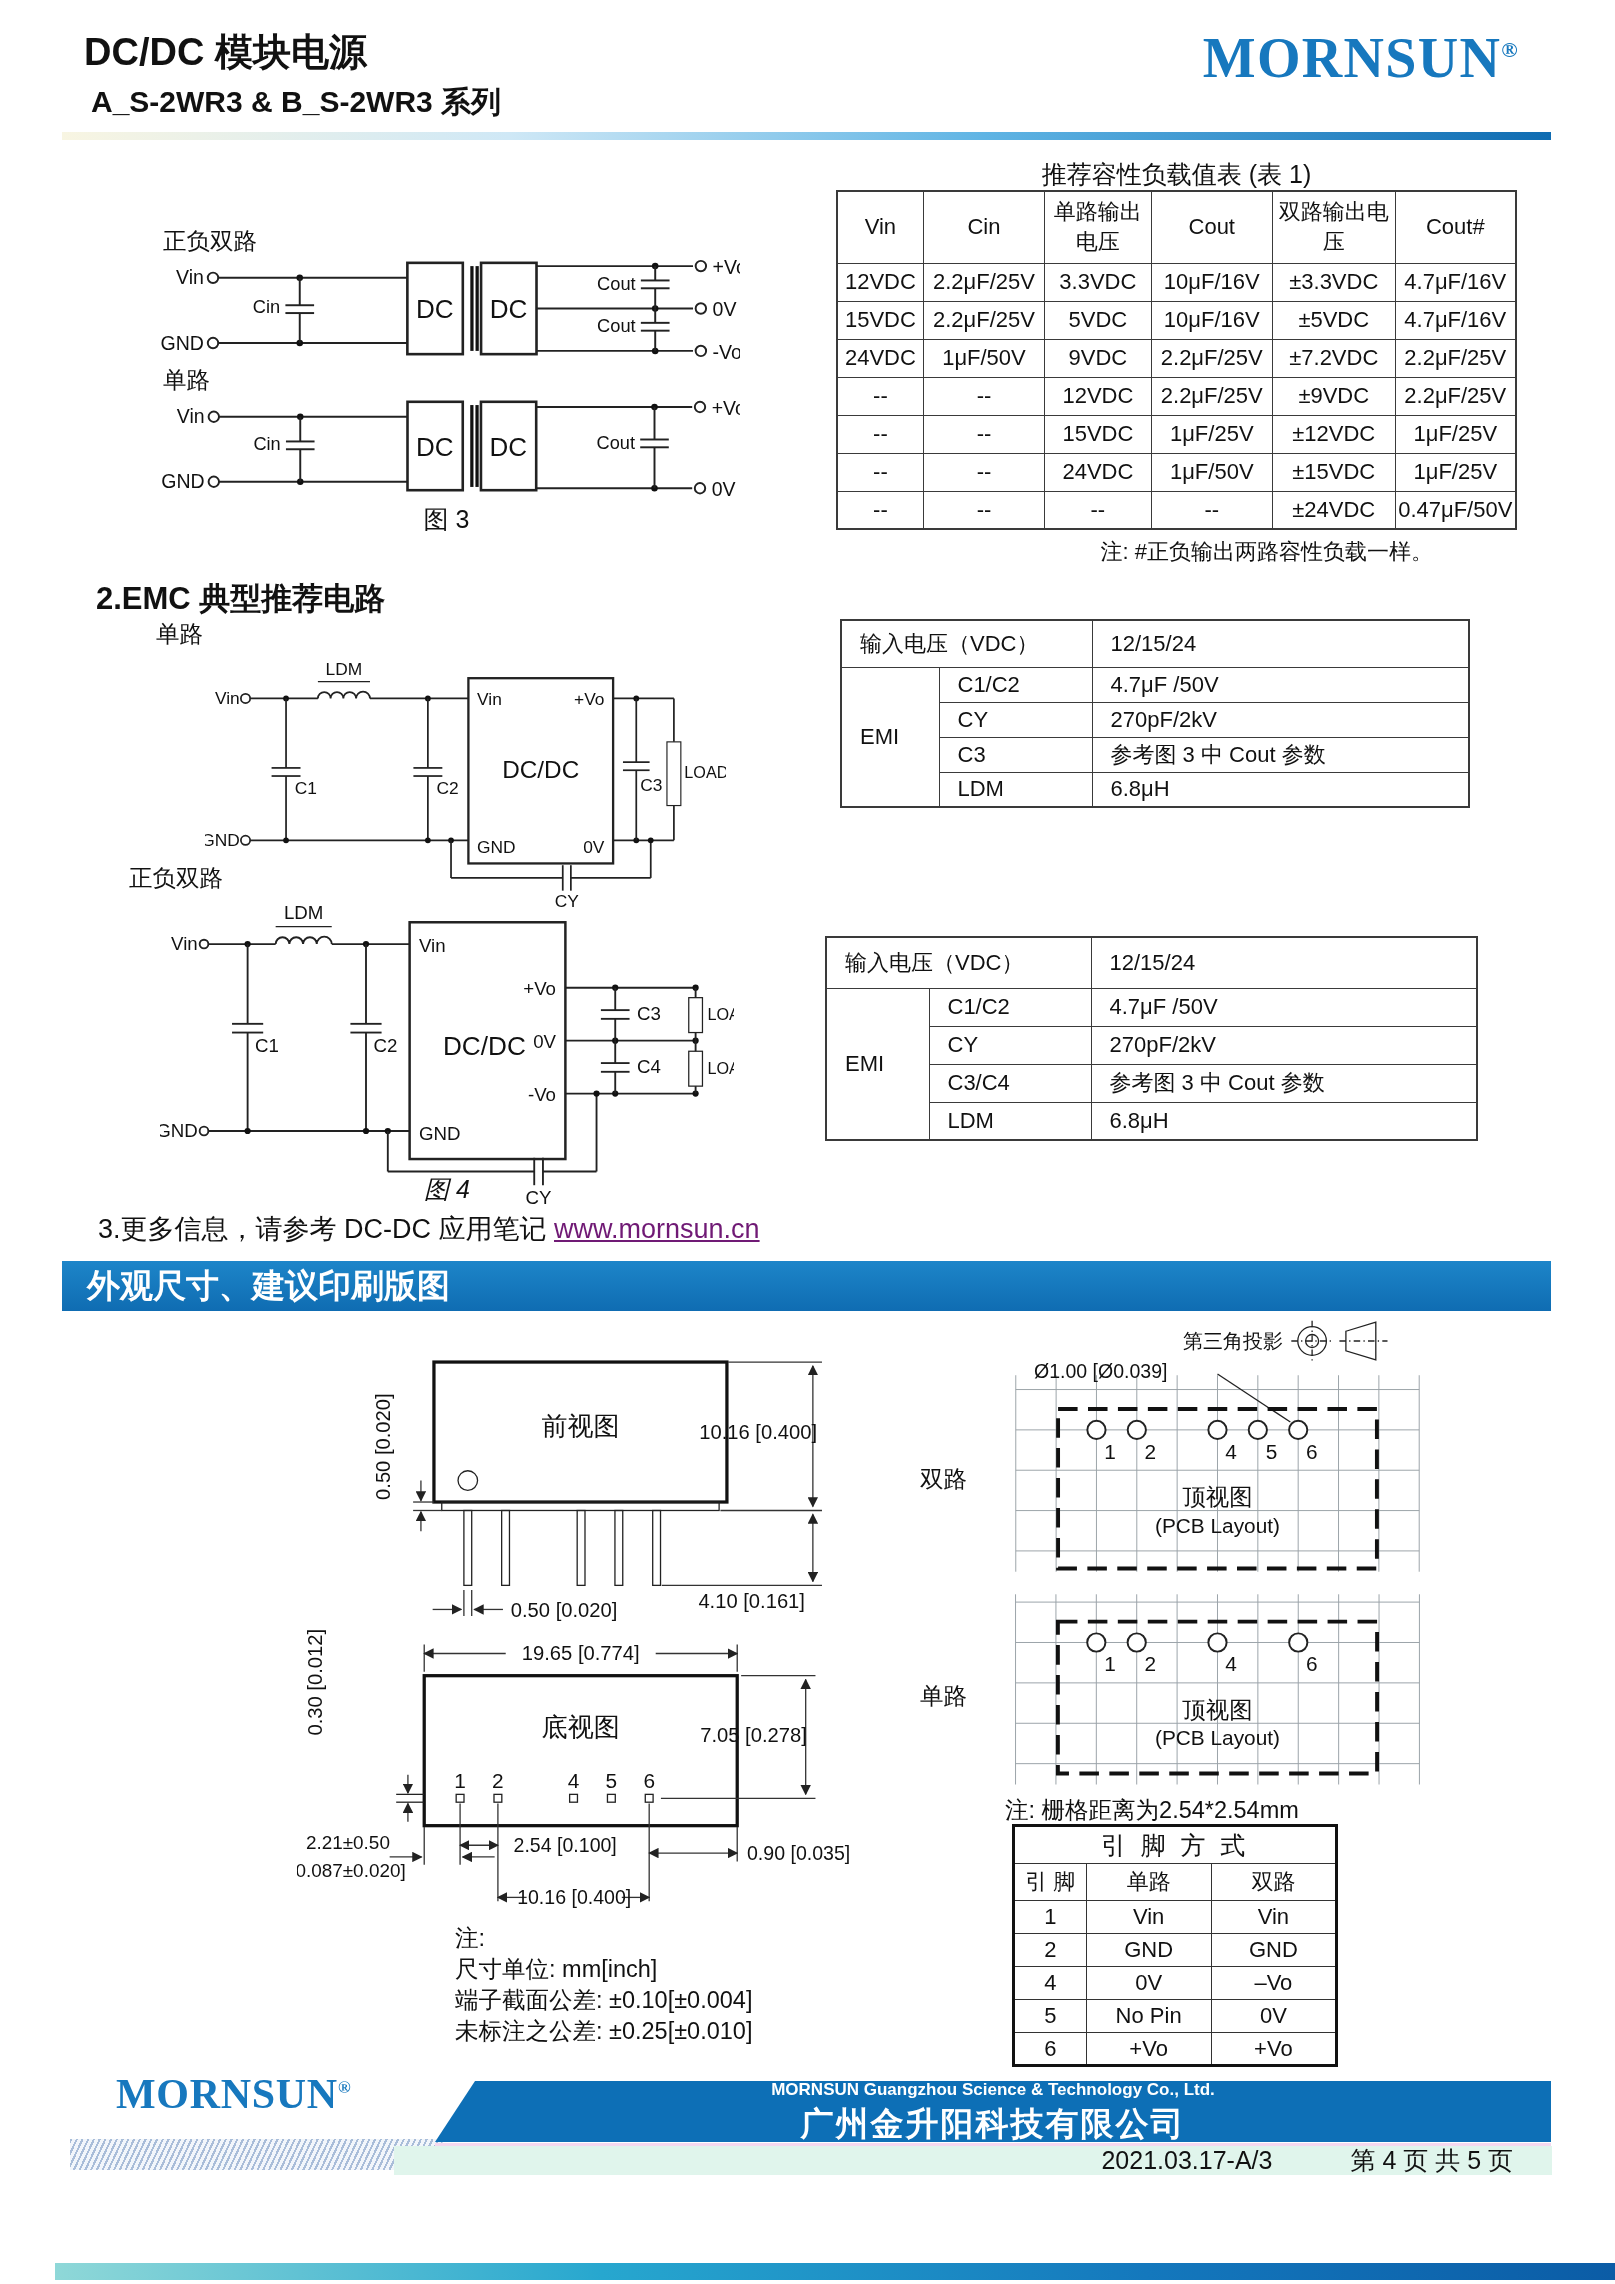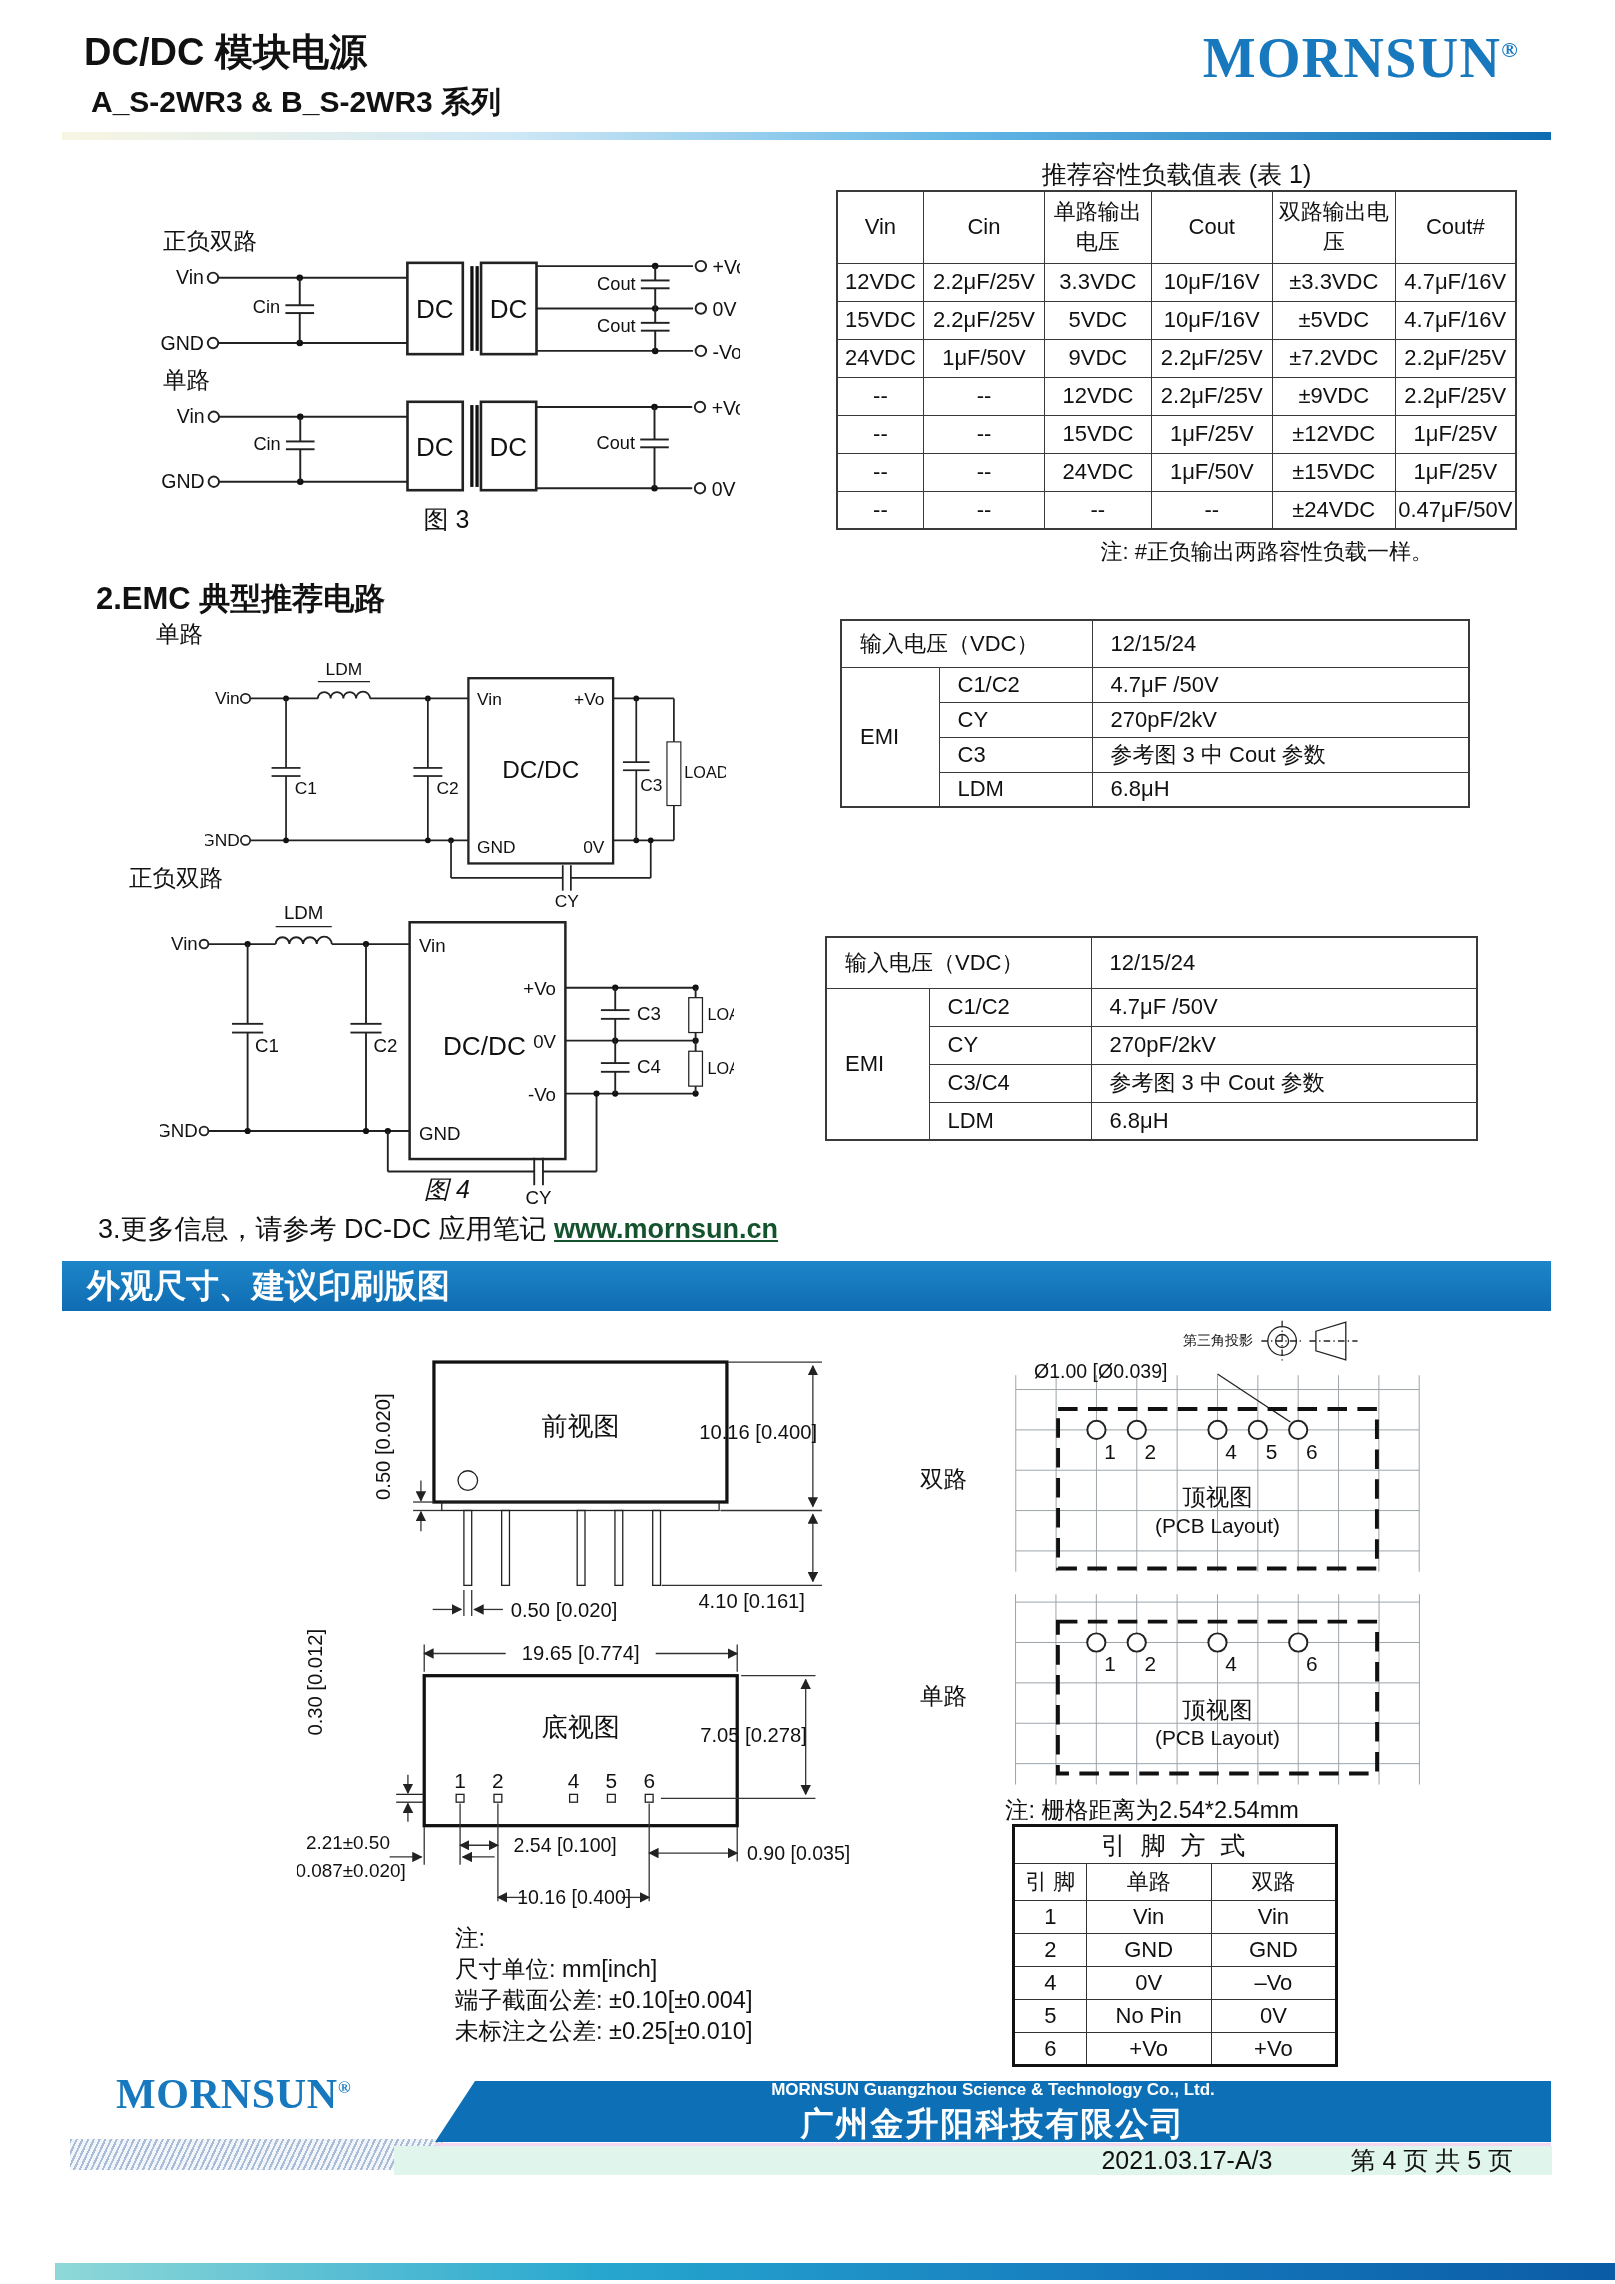--- a/index.html
+++ b/index.html
@@ -22,21 +22,21 @@
   .captbl{border:2px solid #3a3a3a;}
   .captbl thead tr{height:72px;}
   .captbl tbody tr{height:38px;margin-top:44px;}
   .emitbl{border:2px solid #3a3a3a;}
   .emitbl td{border:1.3px solid #3a3a3a;text-align:left;font-size:22px;padding:0 18px;}
   .pintbl{border:3.3px solid #111;width:326px;}
   .pintbl td,.pintbl th{border:1.3px solid #333;text-align:center;font-size:22px;font-weight:normal;}
   .banner{background:linear-gradient(#1d85c9,#0f6cb2);color:#fff;font-weight:bold;}
   .hdr-rule{background:linear-gradient(90deg,#f8f5e2 0%,#cfe8f6 30%,#5fb4e4 62%,#0f6cb2 100%);}
   .bot-rule{background:linear-gradient(90deg,#8fd8d8 0%,#27a7cf 35%,#1478bd 70%,#0b5ca6 100%);}
-  .link{color:#14532d;text-decoration:underline;font-weight:bold;}
+  .link{color:#701a75;text-decoration:underline;}
   .hatch{background:repeating-linear-gradient(115deg,#a9bdd9 0 2px,#f2f6fb 2px 5.2px);
          clip-path:polygon(0 0,100% 0,calc(100% - 40px) 100%,0 100%);}
   .blueband{background:#0d6fb6;clip-path:polygon(40px 0,100% 0,100% 100%,0 100%);color:#fff;text-align:center;}
   .serif{font-family:"Liberation Serif",serif;}
 </style>
 </head>
 <body>
 
 <div id="page">
 
@@ -447,21 +447,21 @@
   </tbody>
     </table>
 
   <div class="abs" style="left:98px;top:1211px;font-size:27px;">
     <span>3.更多信息，请参考 DC-DC 应用笔记 </span><a href="#" class="link">www.mornsun.cn</a>
   </div>
 
   <div class="abs banner" style="left:62px;top:1261px;width:1489px;height:50px;line-height:50px;padding-left:25px;font-size:33px;box-sizing:border-box;">外观尺寸、建议印刷版图</div>
 
   <div class="abs" style="left:1183px;top:1318px;display:flex;align-items:center;gap:6.5px;">
-    <span style="font-size:14px;text-align:right;">第三角投影</span>
+    <span style="font-size:20px;text-align:right;">第三角投影</span>
     <svg width="104" height="46" viewBox="0 0 160 70">
       <line class="thin" x1="2" y1="35" x2="66" y2="35" stroke-dasharray="10 5 2 5"></line>
       <line class="thin" x1="34" y1="4" x2="34" y2="66" stroke-dasharray="10 5 2 5"></line>
       <circle class="thin" cx="34" cy="35" r="22"></circle>
         <circle class="thin" cx="34" cy="35" r="10"></circle>
       <polygon class="thin" points="86,20 132,6 132,64 86,50"></polygon>
       <line class="thin" x1="76" y1="35" x2="150" y2="35" stroke-dasharray="10 5 2 5"></line>
     </svg>
   </div>
 

